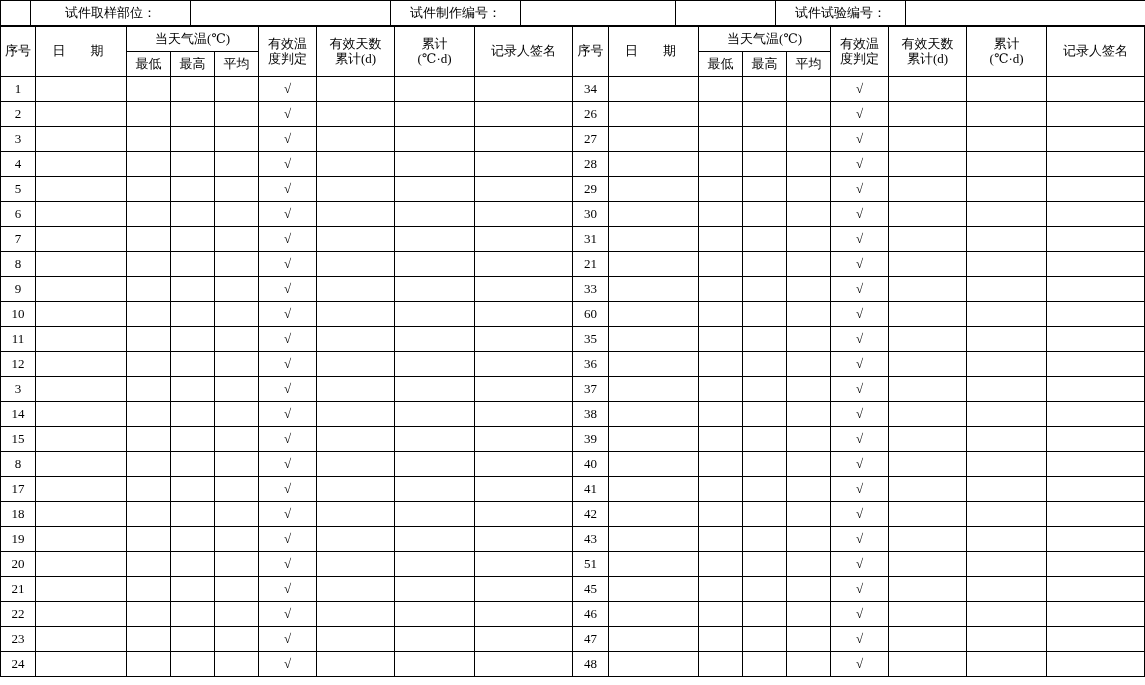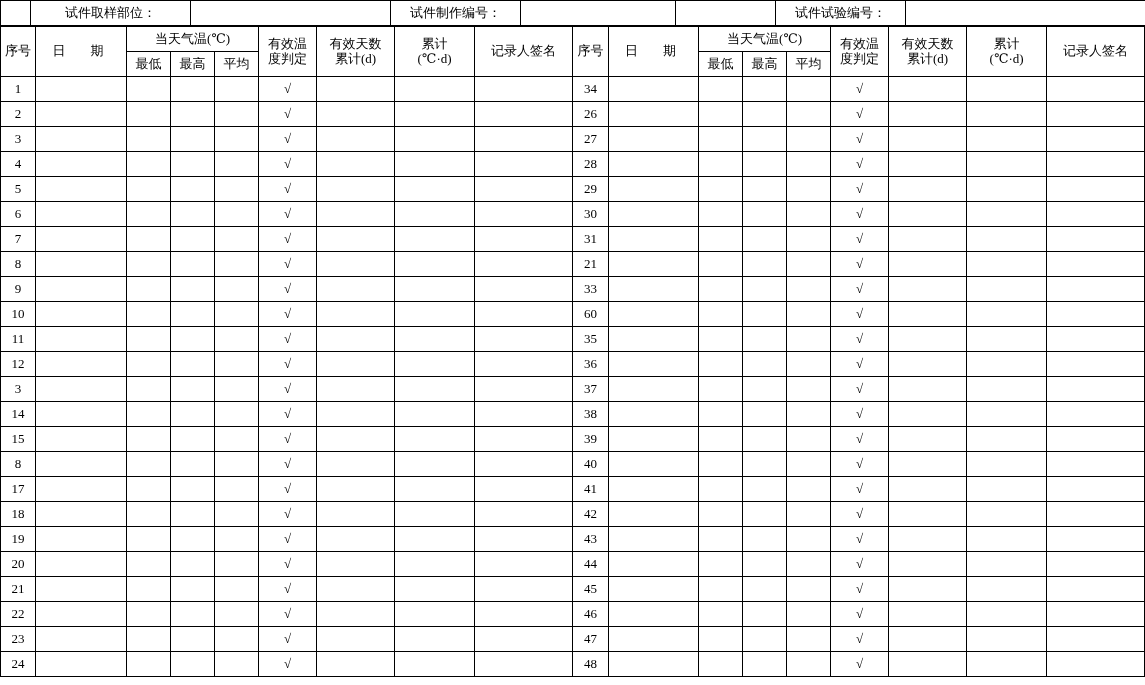--- a/index.html
+++ b/index.html
@@ -566,21 +566,21 @@
         <tr>
           <td class="seq">20</td>
           <td></td>
           <td></td>
           <td></td>
           <td></td>
           <td class="check">√</td>
           <td></td>
           <td></td>
           <td></td>
-          <td class="seq">44</td>
+          <td class="seq">51</td>
           <td></td>
           <td></td>
           <td></td>
           <td></td>
           <td class="check">√</td>
           <td></td>
           <td></td>
           <td></td>
         </tr>
         <tr>

